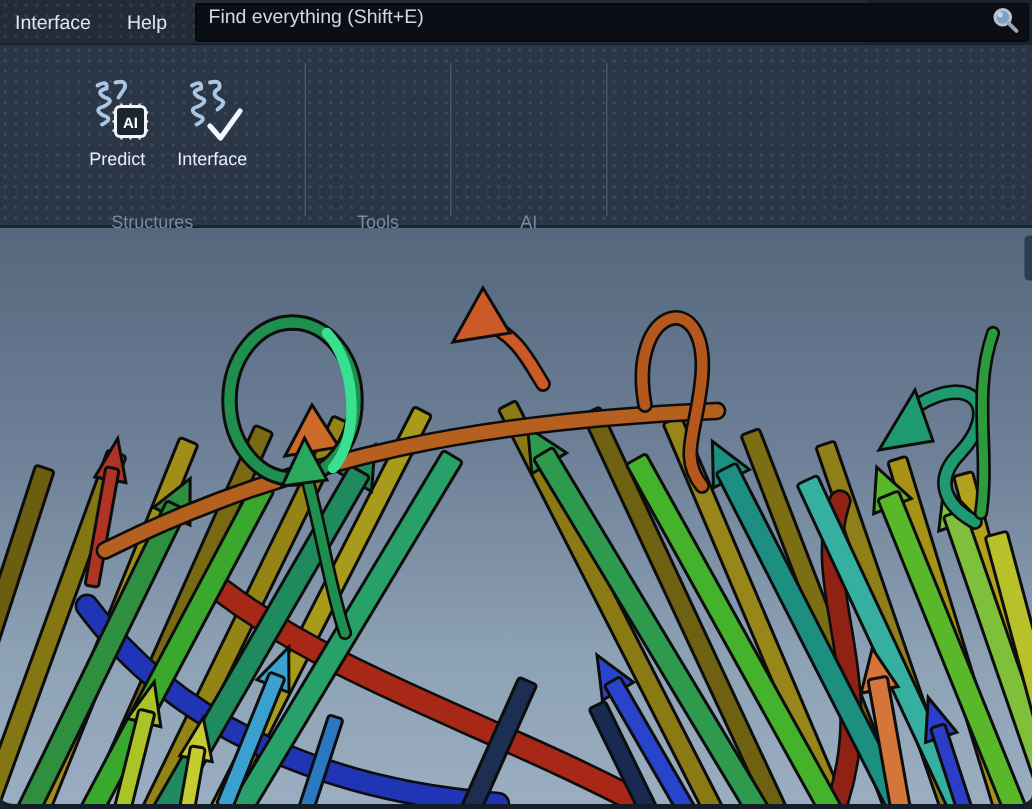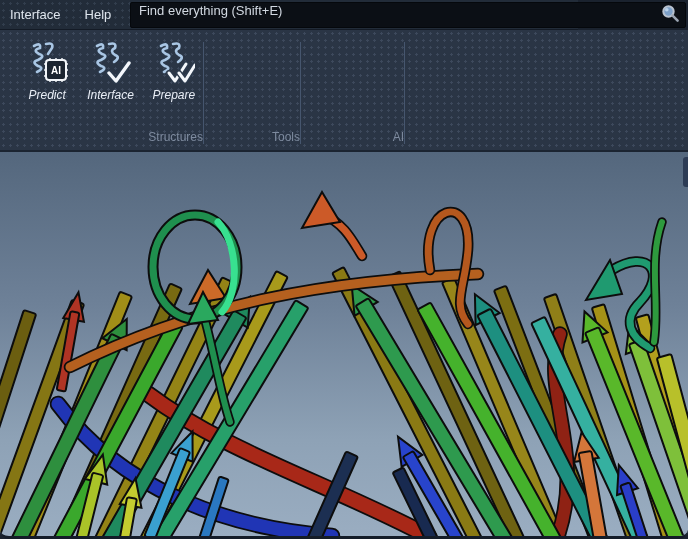--- a/index.html
+++ b/index.html
@@ -26,31 +26,31 @@
     font-family:"Liberation Sans", sans-serif; }
   .searchbox input::placeholder { color:#d2d9e2; opacity:1; }
   .search-icon { width:22px; height:22px; margin-right:4px; flex:0 0 auto; }
 
   
   .ribbon { position:absolute; left:0; top:30px; width:688px; height:122px;
     background:#2a3545;
     background-image:radial-gradient(rgba(160,180,210,.16) 1px, transparent 1.3px);
     background-size:7px 7px;
     border-bottom:2px solid #1b2431; }
-  .rgroup { position:absolute; top:0; height:120px;padding-left:18px; }
+  .rgroup { position:absolute; top:11px; height:120px;padding-left:18px; }
   .rgroup .buttons { display:flex; justify-content:center; align-items:flex-start;
     gap:6px; padding-top:8px; }
   .rbtn { display:flex; flex-direction:column; align-items:center; gap:4px;
     padding:2px 6px; border-radius:3px; cursor:default; min-width:56px; }
   .rbtn .icon { width:42px; height:44px; }
   .rbtn .lbl { color:#e8edf5; font-size:12px; white-space:nowrap;
-    display:flex; align-items:center; gap:16px;font-style:italic; }
+    display:flex; align-items:center; gap:16px; }
   .drop-arrow { width:0; height:0; border-left:4px solid transparent;
     border-right:4px solid transparent; border-top:5px solid #cfd6e0; display:inline-block; }
-  .group-label { position:absolute; bottom:6px; left:0; right:0; text-align:right;
+  .group-label { position:absolute; bottom:6px; left:0; right:0; text-align:center;
     color:#7e8b9f; font-size:12px; }
   .vsep { position:absolute; top:12px; bottom:6px; width:1px; background:#46566e; }
 
   
   .viewport { position:absolute; left:0; top:152px; width:688px; height:387px;
     background:linear-gradient(180deg,#54677d 0%, #6e8198 40%, #8ea2b6 75%, #9aadc1 100%);
     border-radius:0 0 9px 9px; border-bottom:3px solid #141c28; overflow:hidden; }
   .viewport svg { display:block; }
   .side-tab { position:absolute; right:0; top:5px; width:5px; height:30px;
     background:#2d3c55; border-radius:3px 0 0 3px; }
@@ -101,32 +101,20 @@
           <svg class="icon" viewBox="0 0 42 44">
             <path d="M8,6 q7,-4 6,2 q-8,2 -1,6 q7,2 -1,6 q-7,2 0,6 q7,2 -1,6" fill="none" stroke="#2c3a4c" stroke-width="5" stroke-linecap="round"></path>
             <path d="M8,6 q7,-4 6,2 q-8,2 -1,6 q7,2 -1,6 q-7,2 0,6 q7,2 -1,6" fill="none" stroke="#a9c6e4" stroke-width="2.6" stroke-linecap="round"></path>
             <path d="M20,4 q8,-2 6,4 q-6,3 0,7 q6,2 -1,7" fill="none" stroke="#a9c6e4" stroke-width="2.6" stroke-linecap="round"></path>
             <path d="M20,33 l7,8 l13,-18" fill="none" stroke="#2c3a4c" stroke-width="6.5" stroke-linecap="round" stroke-linejoin="round"></path>
             <path d="M20,33 l7,8 l13,-18" fill="none" stroke="#f4f7fb" stroke-width="3.4" stroke-linecap="round" stroke-linejoin="round"></path>
           </svg>
           <div class="lbl">Interface</div>
         </div>
 
-        <div class="rbtn">
-          <svg class="icon" viewBox="0 0 42 44">
-            <path d="M8,6 q7,-4 6,2 q-8,2 -1,6 q7,2 -1,6 q-7,2 0,6 q7,2 -1,6" fill="none" stroke="#2c3a4c" stroke-width="5" stroke-linecap="round"></path>
-            <path d="M8,6 q7,-4 6,2 q-8,2 -1,6 q7,2 -1,6 q-7,2 0,6 q7,2 -1,6" fill="none" stroke="#a9c6e4" stroke-width="2.6" stroke-linecap="round"></path>
-            <path d="M20,4 q8,-2 6,4 q-6,3 0,7 q6,2 -1,7" fill="none" stroke="#a9c6e4" stroke-width="2.6" stroke-linecap="round"></path>
-            <path d="M16,33 l6,8 l11,-17" fill="none" stroke="#2c3a4c" stroke-width="6" stroke-linecap="round" stroke-linejoin="round"></path>
-            <path d="M16,33 l6,8 l11,-17" fill="none" stroke="#f4f7fb" stroke-width="3" stroke-linecap="round" stroke-linejoin="round"></path>
-            <path d="M26,33 l6,8 l10,-16" fill="none" stroke="#2c3a4c" stroke-width="6" stroke-linecap="round" stroke-linejoin="round"></path>
-            <path d="M26,33 l6,8 l10,-16" fill="none" stroke="#f4f7fb" stroke-width="3" stroke-linecap="round" stroke-linejoin="round"></path>
-          </svg>
-          <div class="lbl">Prepare</div>
-        </div>
       </div>
       <div class="group-label">Structures</div>
     </div>
 
     <div class="vsep" style="left:203px;"></div>
 
     <div class="rgroup" style="left:204px; width:96px;">
       <div class="group-label">Tools</div>
     </div>
 

